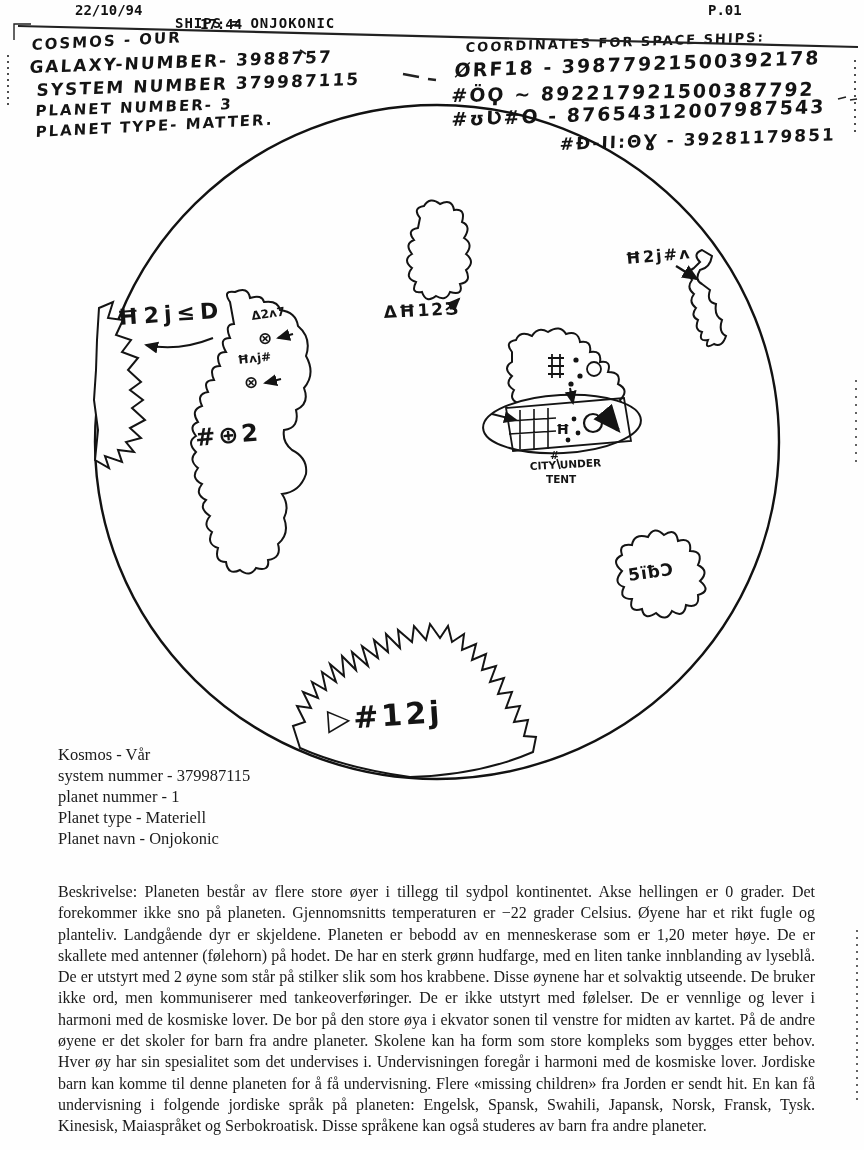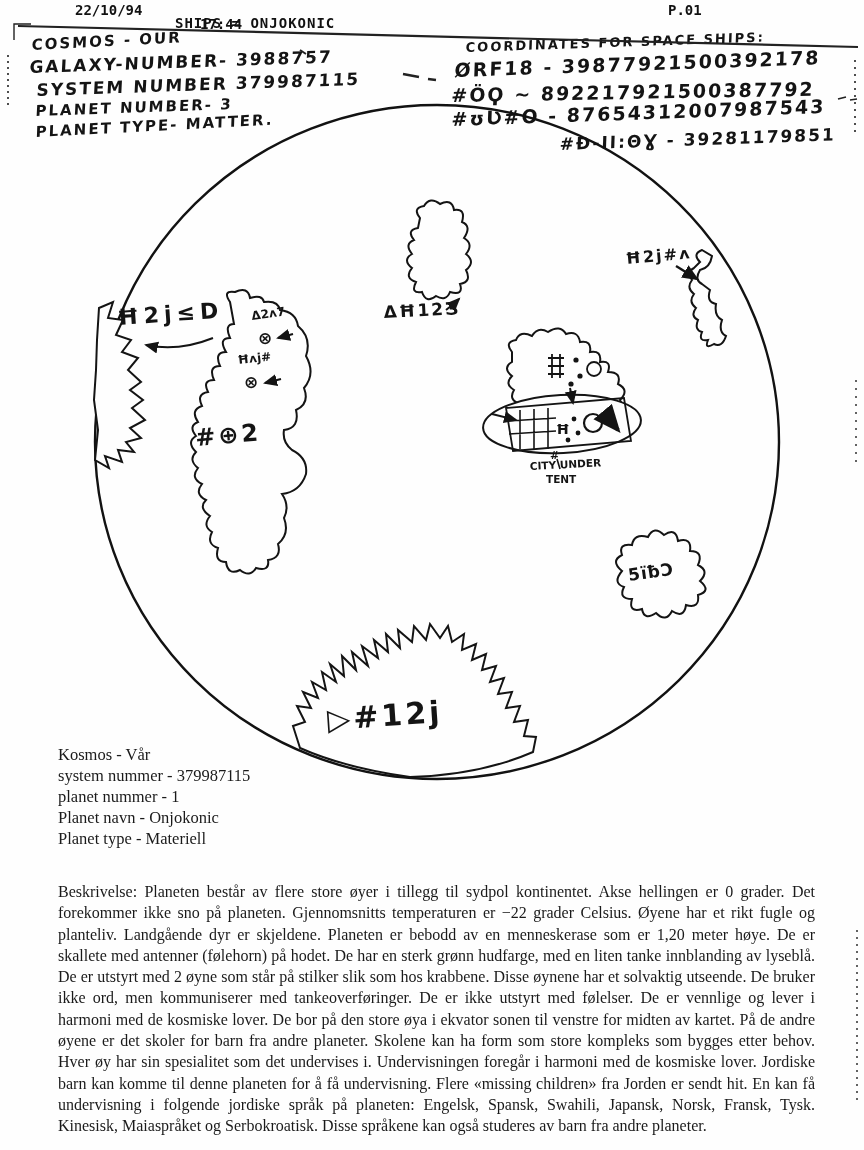--- a/index.html
+++ b/index.html
@@ -22,21 +22,21 @@
   svg text.hglyph{font-family:"DejaVu Sans", sans-serif;font-weight:700;fill:#141414;}
 </style>
 </head>
 <body>
 
 <div class="page">
 
   <div class="faxline" style="left:75px;top:2px;">22/10/94</div>
   <div class="faxline" style="left:200px;top:16px;">17:44</div>
   <div class="faxline" style="left:175px;top:15px;letter-spacing:1px;">SHIPS = ONJOKONIC</div>
-  <div class="faxline" style="left:668px;top:2px;">P.01</div>
+  <div class="faxline" style="left:708px;top:2px;">P.01</div>
 
   <div class="hand" style="left:32px;top:36px;font-size:15px;transform:rotate(-3deg) skewX(-5deg);">COSMOS - OUR</div>
   <div class="hand" style="left:30px;top:57px;font-size:17px;transform:rotate(-2deg) skewX(-5deg);">GALAXY-NUMBER- 3988757</div>
   <div class="hand" style="left:37px;top:80px;font-size:17px;transform:rotate(-2deg) skewX(-5deg);">SYSTEM NUMBER 379987115</div>
   <div class="hand" style="left:36px;top:102px;font-size:15px;transform:rotate(-2deg) skewX(-5deg);">PLANET NUMBER- 3</div>
   <div class="hand" style="left:36px;top:123px;font-size:15px;transform:rotate(-3deg) skewX(-5deg);">PLANET TYPE- MATTER.</div>
 
   <div class="hand" style="left:466px;top:40px;font-size:13px;transform:rotate(-2deg) skewX(-4deg);">COORDINATES FOR SPACE SHIPS:</div>
   <div class="hand" style="left:455px;top:59px;font-size:19px;transform:rotate(-2deg) skewX(-4deg);">ØRF18 - 39877921500392178</div>
   <div class="hand" style="left:452px;top:84px;font-size:19px;transform:rotate(-1deg) skewX(-4deg);">#ÖϘ ~ 892217921500387792</div>
@@ -135,19 +135,19 @@
     <g>
       <path d="M300,748 L293,726 L305,722 L297,706 L311,708 L303,692 L318,698 L312,682 L326,690 L322,672 L336,682 L330,664 L344,676 L342,656 L356,670 L352,652 L368,666 L362,646 L378,658 L374,640 L388,652 L386,634 L400,648 L398,630 L412,642 L414,626 L426,640 L430,624 L440,638 L448,626 L452,642 L464,634 L462,650 L476,644 L472,660 L486,654 L482,670 L496,666 L490,682 L504,678 L498,694 L512,692 L506,708 L520,706 L514,722 L528,720 L524,736 L536,737 L533,752 Q480,775 410,777 Q345,768 300,748 Z" fill="#fefefe" stroke="#141414" stroke-width="2"></path>
       <text class="hglyph" x="328" y="730" font-size="30" letter-spacing="3" transform="rotate(-4 328 730)">▷#12ϳ</text>
     </g>
   </svg>
 
   <div class="typed">
     <div>Kosmos - Vår</div>
     <div>system nummer - 379987115</div>
     <div>planet nummer - 1</div>
+    <div>Planet type - Materiell</div>
     <div>Planet navn - Onjokonic</div>
-    <div>Planet type - Materiell</div>
   </div>
 
   <div class="desc">Beskrivelse: Planeten består av flere store øyer i tillegg til sydpol kontinentet. Akse hellingen er 0 grader. Det forekommer ikke sno på planeten.  Gjennomsnitts temperaturen er −22 grader Celsius. Øyene har et rikt fugle og planteliv. Landgående dyr er skjeldene. Planeten er bebodd av en menneskerase som er 1,20 meter høye. De er skallete med antenner (følehorn) på hodet. De har en sterk grønn hudfarge, med en liten tanke innblanding av lyseblå.  De er utstyrt med 2 øyne som står på stilker slik som hos krabbene.  Disse øynene har et solvaktig utseende. De bruker ikke ord, men kommuniserer med tankeoverføringer. De er ikke utstyrt med følelser.  De er vennlige og lever i harmoni med de kosmiske lover.  De bor på den store øya i ekvator sonen til venstre for midten av kartet. På de andre øyene er det skoler for barn fra andre planeter. Skolene kan ha form som store kompleks som bygges etter behov.  Hver øy har sin spesialitet som det undervises i. Undervisningen foregår i harmoni med de kosmiske lover. Jordiske barn kan komme til denne planeten for å få undervisning. Flere «missing children» fra Jorden er sendt hit.  En kan få undervisning i folgende jordiske språk på planeten: Engelsk, Spansk, Swahili, Japansk, Norsk, Fransk, Tysk. Kinesisk, Maiaspråket og Serbokroatisk.  Disse språkene kan også studeres av barn fra andre planeter.</div>
 
 </div>
 
 </body></html>

